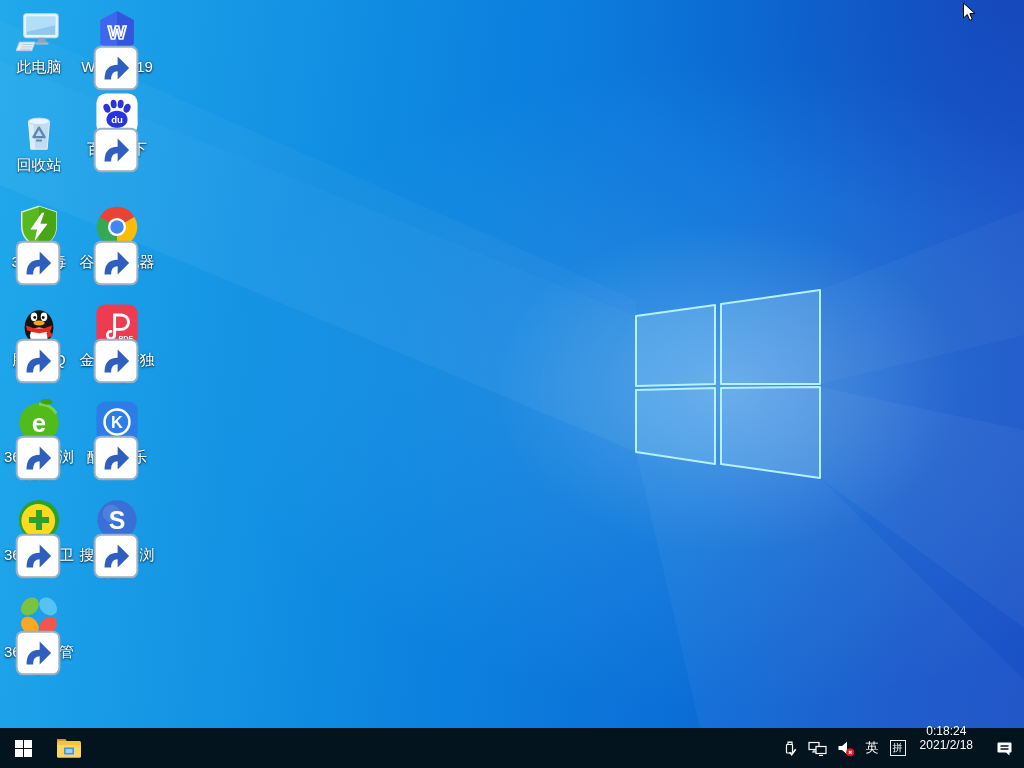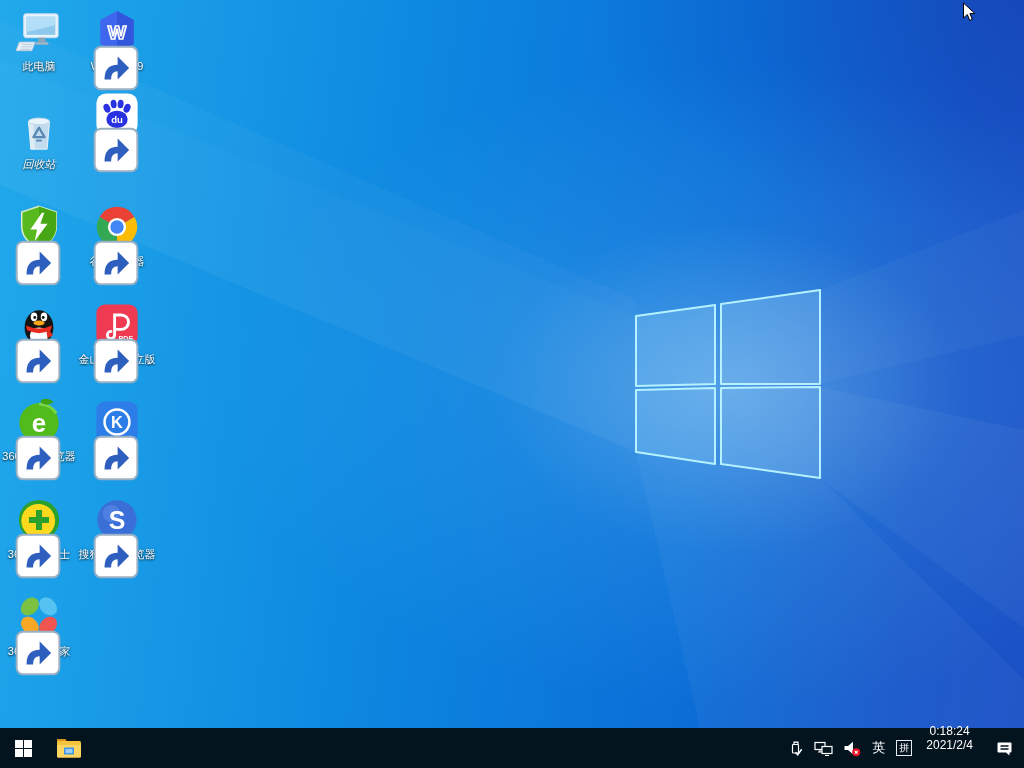--- a/index.html
+++ b/index.html
@@ -21,21 +21,21 @@
   .dicon{
     position:absolute;width:78px;text-align:center;cursor:default;
   }
   .dicon .glyph{position:relative;width:48px;height:48px;margin:0 auto;}
   .dicon .glyph svg{width:46px;height:46px;margin-top:1px;}
   .sc-badge{
     position:absolute;left:0px;bottom:-1px;width:13px;height:13px;
   }
   .sc-badge svg{width:13px;height:13px;display:block;}
   .dlabel{
-    margin-top:3px;font-size:11px;line-height:15px;color:#fff;
+    margin-top:3px;font-size:15px;line-height:15px;color:#fff;
     text-shadow:0 1px 2px rgba(0,0,0,0.75), 0 0 3px rgba(0,0,0,0.35);
     word-break:break-all;
   }
   
   .taskbar{
     position:absolute;left:0;bottom:0;width:1024px;height:40px;
     background:#04141f;display:flex;align-items:center;
   }
   .tb-btn{
     width:46px;height:40px;display:flex;align-items:center;justify-content:center;
@@ -103,21 +103,21 @@
  <path d="M24 2 L41.5 11.5 V36.5 L24 46 Z" fill="#3257dd"></path>
  <text x="24" y="31.5" text-anchor="middle" font-size="20" font-weight="bold" fill="none" stroke="#fff" stroke-width="1.8">W</text>
 </svg><div class="sc-badge">
             <svg viewBox="0 0 14 14">
  <rect x="0.5" y="0.5" width="13" height="13" rx="2" fill="#fff" stroke="#9ab0c4" stroke-width="0.6"></rect>
  <path d="M3.5 10.5 Q3.5 6 7.5 6 V3.5 L11 7 L7.5 10.5 V8 Q5.5 8 5.5 10.5 Z" fill="#2f5fbe"></path>
 </svg>
           </div></div>
         <div class="dlabel">WPS 2019</div>
       </div>
-      <div class="dicon" style="left: 0px; top: 106px; font-style: italic;">
+      <div class="dicon" style="left: 0px; top: 106px;">
         <div class="glyph"><svg viewBox="0 0 48 48">
  <path d="M13 15 H35 L32.5 44 H15.5 Z" fill="#cfe1ef" fill-opacity="0.92" stroke="#e9f3fa"></path>
  <path d="M13 15 h5 l2 29 h-4.5 Z" fill="#deecf6"></path>
  <ellipse cx="24" cy="15" rx="11" ry="3.4" fill="#eaf4fb" stroke="#bed6e6"></ellipse>
  <path d="M24 21.5 L29.8 31.5 H18.2 Z" fill="none" stroke="#5b87b5" stroke-width="2.4" stroke-linejoin="round"></path>
  <path d="M21 35 h6" stroke="#5b87b5" stroke-width="2"></path>
 </svg></div>
         <div class="dlabel">回收站</div>
       </div>
       <div class="dicon" style="left: 78px; top: 90px;">
@@ -318,21 +318,21 @@
       <svg width="18" height="17" viewBox="0 0 18 17">
         <path d="M1.5 6 h3.5 L10 1.8 v12.4 L5 10 H1.5 Z" fill="#fff"></path>
         <circle cx="13.2" cy="12.2" r="4" fill="#e81123"></circle>
         <path d="M11.8 10.8 l2.8 2.8 M14.6 10.8 l-2.8 2.8" stroke="#fff" stroke-width="1.2"></path>
       </svg>
     </div>
     <div class="ime-lang">英</div>
     <div class="ime-mode">拼</div>
     <div class="clock">
       <div>0:18:24</div>
-      <div>2021/2/4</div>
+      <div>2021/2/18</div>
     </div>
     <div class="tray-ic action-center">
       <svg width="17" height="17" viewBox="0 0 17 17">
         <path d="M14.5 2.5 H2.5 a1 1 0 0 0 -1 1 v8 a1 1 0 0 0 1 1 h7.5 l3.5 3 v-3 h1 a1 1 0 0 0 1 -1 v-8 a1 1 0 0 0 -1 -1 z" fill="#fff"></path>
         <path d="M4.5 6 h8 M4.5 9 h8" stroke="#04141f" stroke-width="1.3"></path>
       </svg>
     </div>
   </div>
 </div>
 

